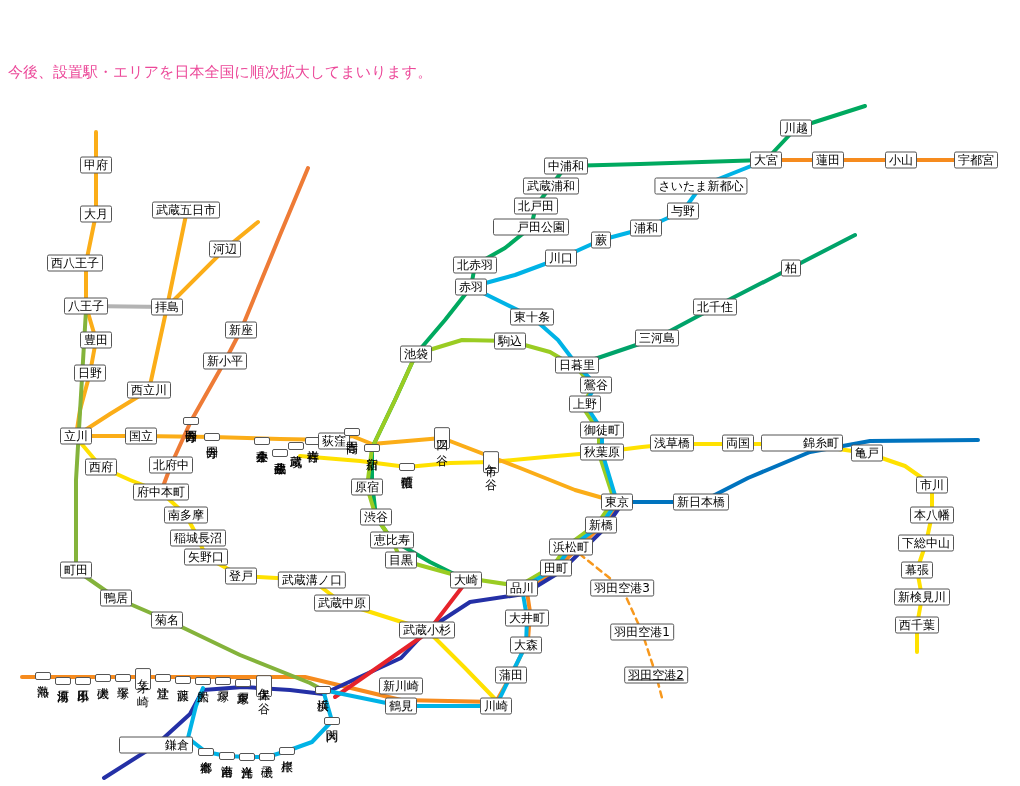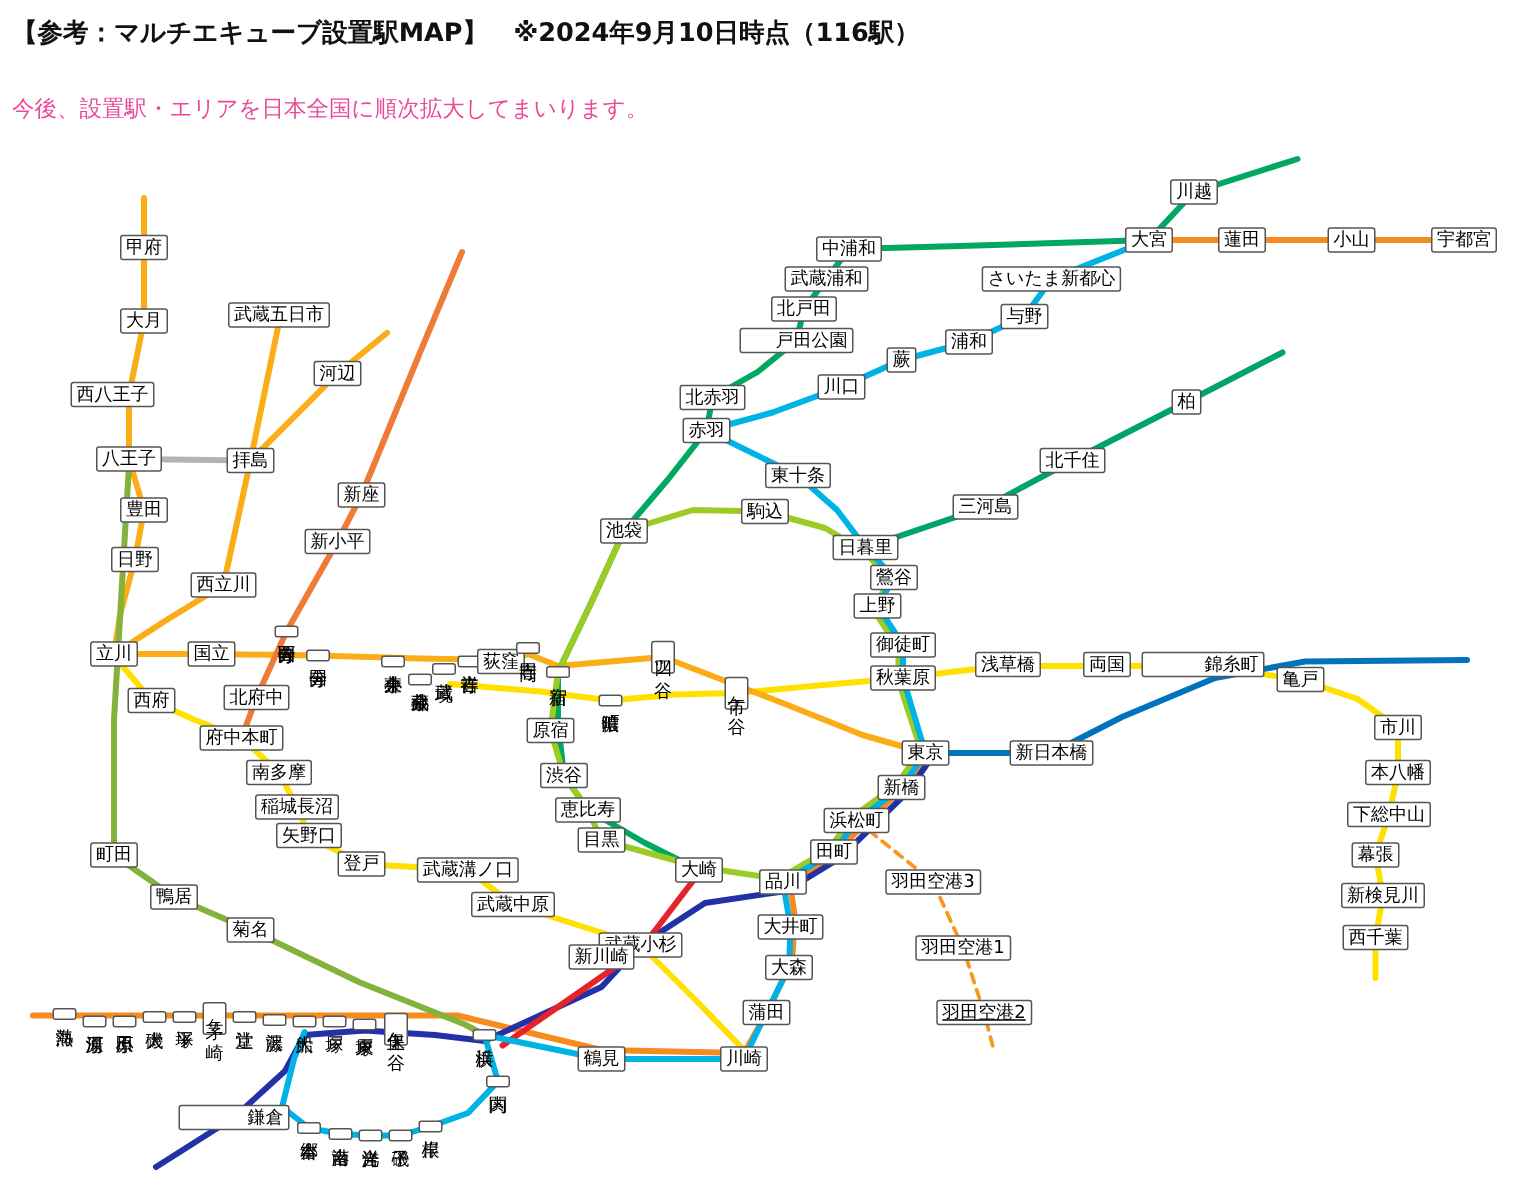--- a/index.html
+++ b/index.html
@@ -11,21 +11,20 @@
   #stations-layer{position:absolute;left:0;top:0;width:1020px;height:786px;}
   .station{position:absolute;transform:translate(-50%,-50%);background:#ffffff;
            border:1px solid #555555;border-radius:2px;font-size:12px;line-height:15px;
            padding:0 3px;white-space:nowrap;color:#000;z-index:2;}
   .station.v{writing-mode:vertical-rl;text-orientation:upright;padding:3px 0;line-height:14px;letter-spacing:0;}
 </style>
 </head>
 <body>
 
 <div id="page">
-  <div class="title">【参考：マルチエキューブ設置駅MAP】　※2024年9月10日時点（116駅）</div>
   <div class="subtitle">今後、設置駅・エリアを日本全国に順次拡大してまいります。</div>
   <svg id="lines-svg" viewBox="0 0 1020 786" xmlns="http://www.w3.org/2000/svg">
       <polyline points="86,306 167,307" fill="none" stroke="#B3B3B3" stroke-width="4" stroke-linejoin="round" stroke-linecap="round"></polyline>
       <polyline points="300,456 360,461 407,467 450,463 491,462 545,457 602,452 642,447 672,444 738,444 802,444 867,453 905,466 932,485 932,515 926,543 917,570 922,597 917,625 917,652" fill="none" stroke="#FFE100" stroke-width="4" stroke-linejoin="round" stroke-linecap="round"></polyline>
       <polyline points="80,442 101,467 130,480 161,492 186,515 198,538 206,557 241,576 312,580 342,603 427,630 465,668 496,700" fill="none" stroke="#FFE100" stroke-width="4" stroke-linejoin="round" stroke-linecap="round"></polyline>
       <polyline points="96,132 96,165 96,214 86,263 86,306 96,340 90,373 80,410 76,436 141,436 212,437 280,439 334,440 352,436 372,444 442,438 520,468 575,490 617,502" fill="none" stroke="#FBAD18" stroke-width="4" stroke-linejoin="round" stroke-linecap="round"></polyline>
       <polyline points="76,436 110,414 149,390 167,307 225,249 258,222" fill="none" stroke="#FBAD18" stroke-width="4" stroke-linejoin="round" stroke-linecap="round"></polyline>
       <polyline points="167,307 186,215" fill="none" stroke="#FBAD18" stroke-width="4" stroke-linejoin="round" stroke-linecap="round"></polyline>
       <polyline points="161,492 171,465 191,421 225,361 241,330 280,235 308,168" fill="none" stroke="#EE7B36" stroke-width="4" stroke-linejoin="round" stroke-linecap="round"></polyline>
       <polyline points="766,160 828,160 901,160 976,160" fill="none" stroke="#F68B1E" stroke-width="4" stroke-linejoin="round" stroke-linecap="round"></polyline>
@@ -127,21 +126,21 @@
       <div class="station" style="left: 917px; top: 625px;">西千葉</div>
       <div class="station" style="left: 527px; top: 618px;">大井町</div>
       <div class="station" style="left: 526px; top: 645px;">大森</div>
       <div class="station" style="left: 511px; top: 675px;">蒲田</div>
       <div class="station" style="left: 496px; top: 706px;">川崎</div>
       <div class="station" style="left: 401px; top: 706px;">鶴見</div>
       <div class="station" style="left: 622px; top: 588px;">羽田空港3</div>
       <div class="station" style="left: 642px; top: 632px;">羽田空港1</div>
       <div class="station" style="left: 656px; top: 675px; text-decoration: underline;">羽田空港2</div>
       <div class="station" style="left: 427px; top: 630px;">武蔵小杉</div>
-      <div class="station" style="left: 401px; top: 638px;">新川崎</div>
+      <div class="station" style="left: 401px; top: 686px;">新川崎</div>
       <div class="station" style="left: 156px; top: 745px; padding-left: 45px;">鎌倉</div>
       <div class="station" style="left: 76px; top: 570px;">町田</div>
       <div class="station" style="left: 116px; top: 598px;">鴨居</div>
       <div class="station" style="left: 167px; top: 620px;">菊名</div>
       <div class="station v" style="left: 43px; top: 676px;">熱海</div>
       <div class="station v" style="left: 63px; top: 681px;">湯河原</div>
       <div class="station v" style="left: 83px; top: 681px;">小田原</div>
       <div class="station v" style="left: 103px; top: 678px;">大磯</div>
       <div class="station v" style="left: 123px; top: 678px;">平塚</div>
       <div class="station v" style="left: 143px; top: 679px;">茅ヶ崎</div>

